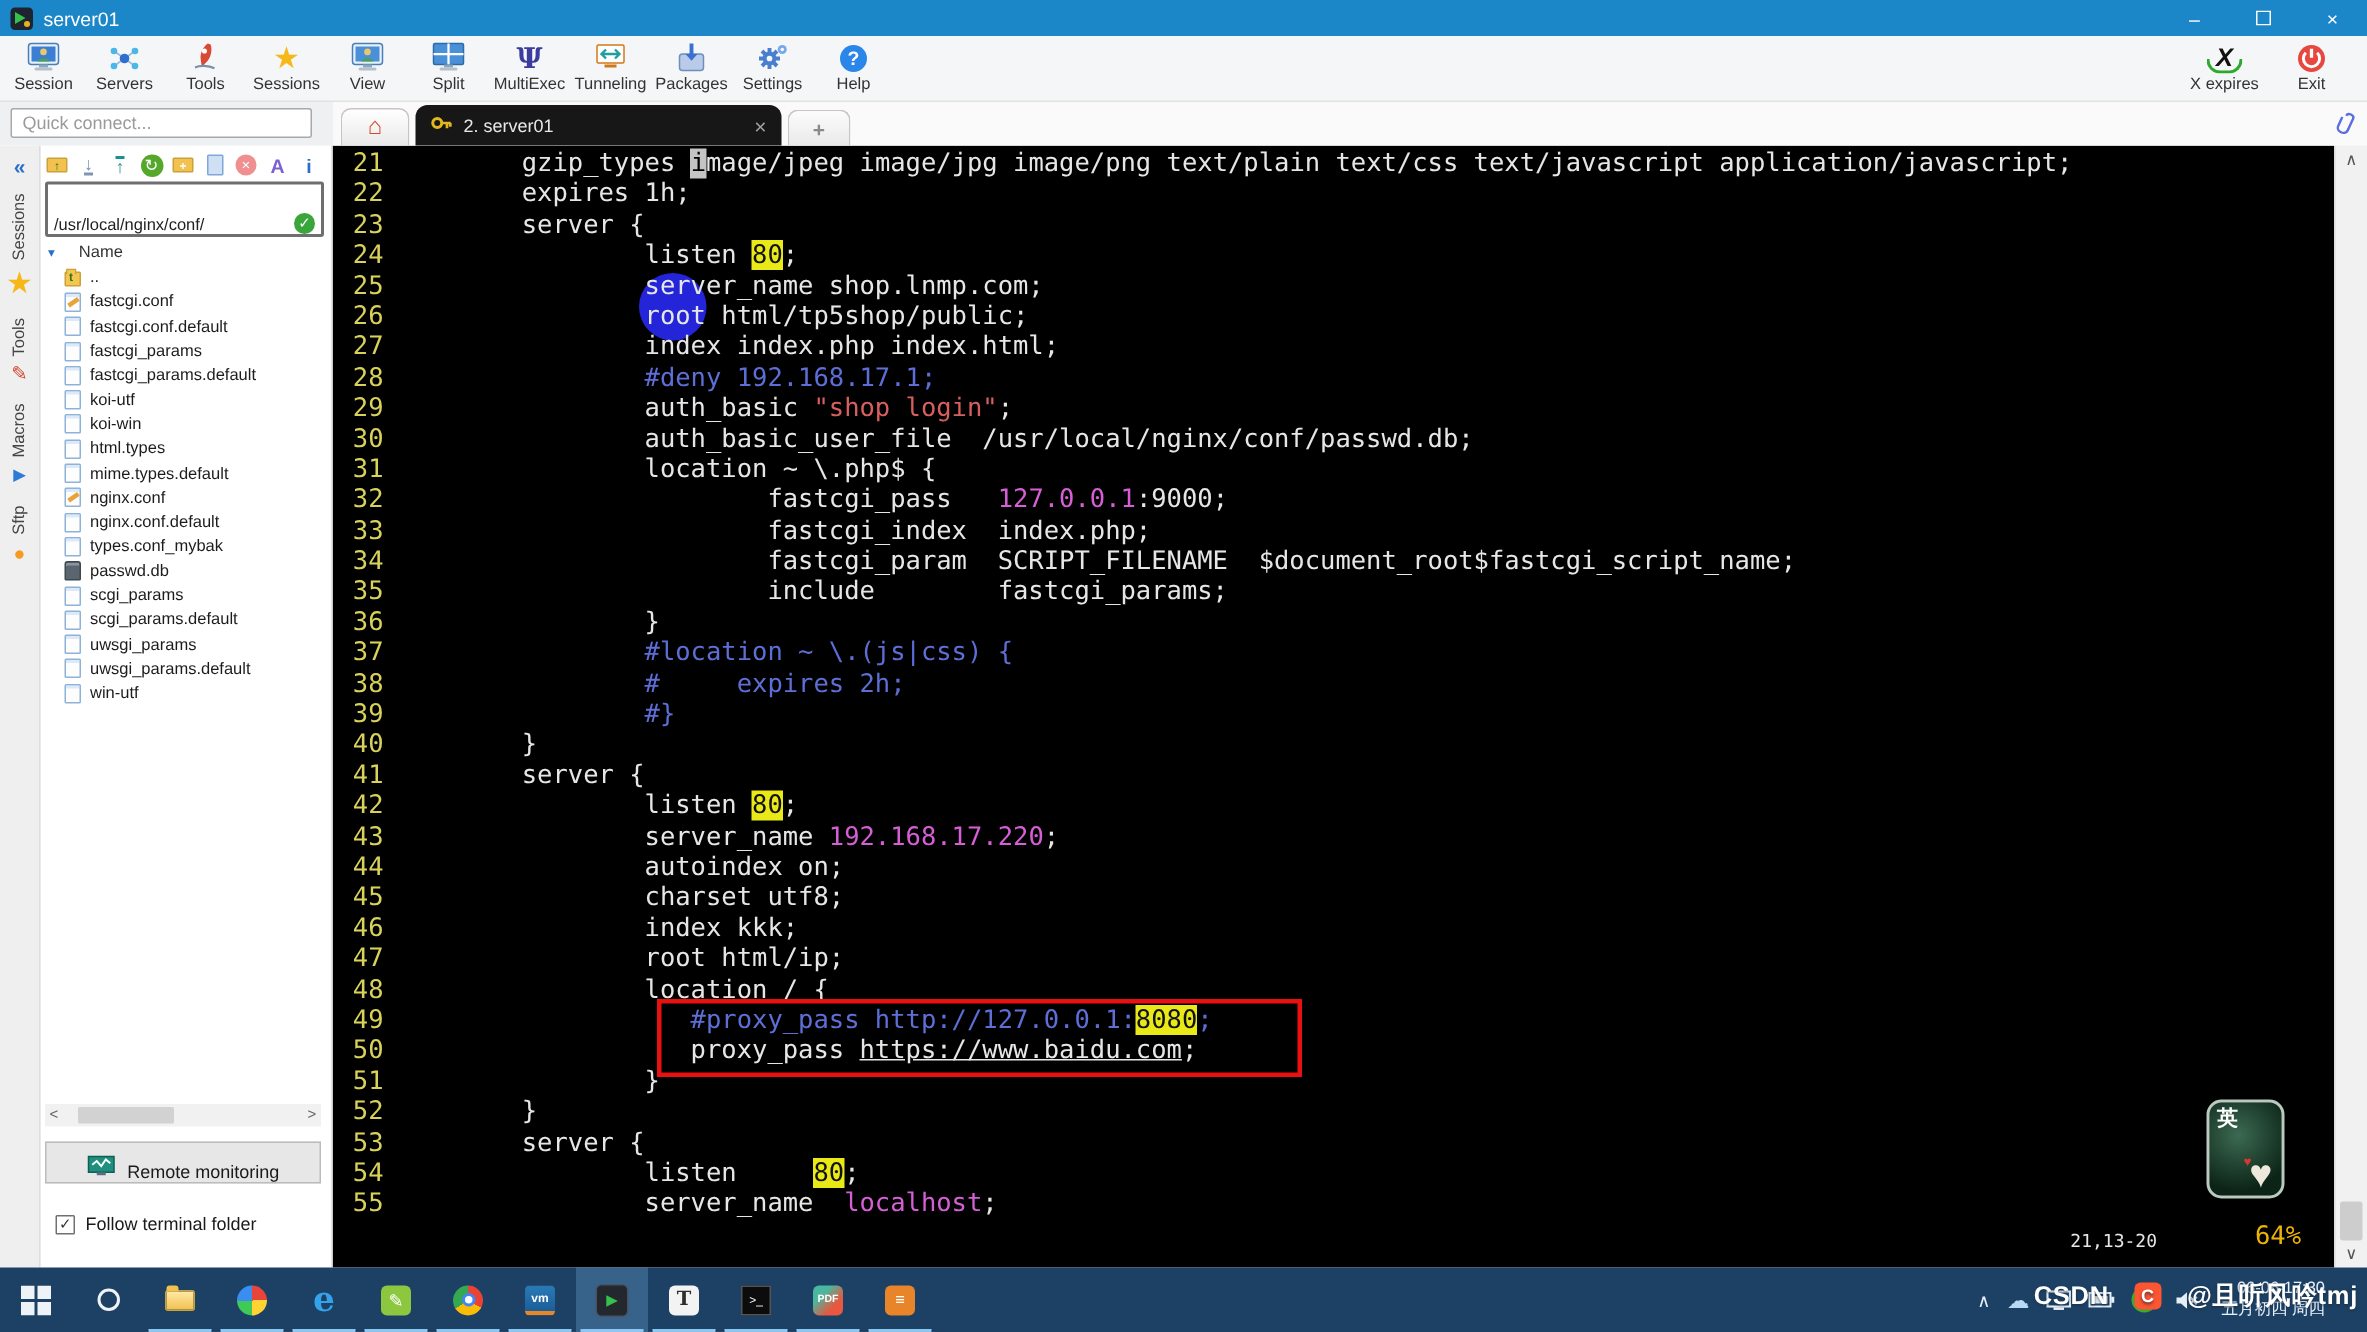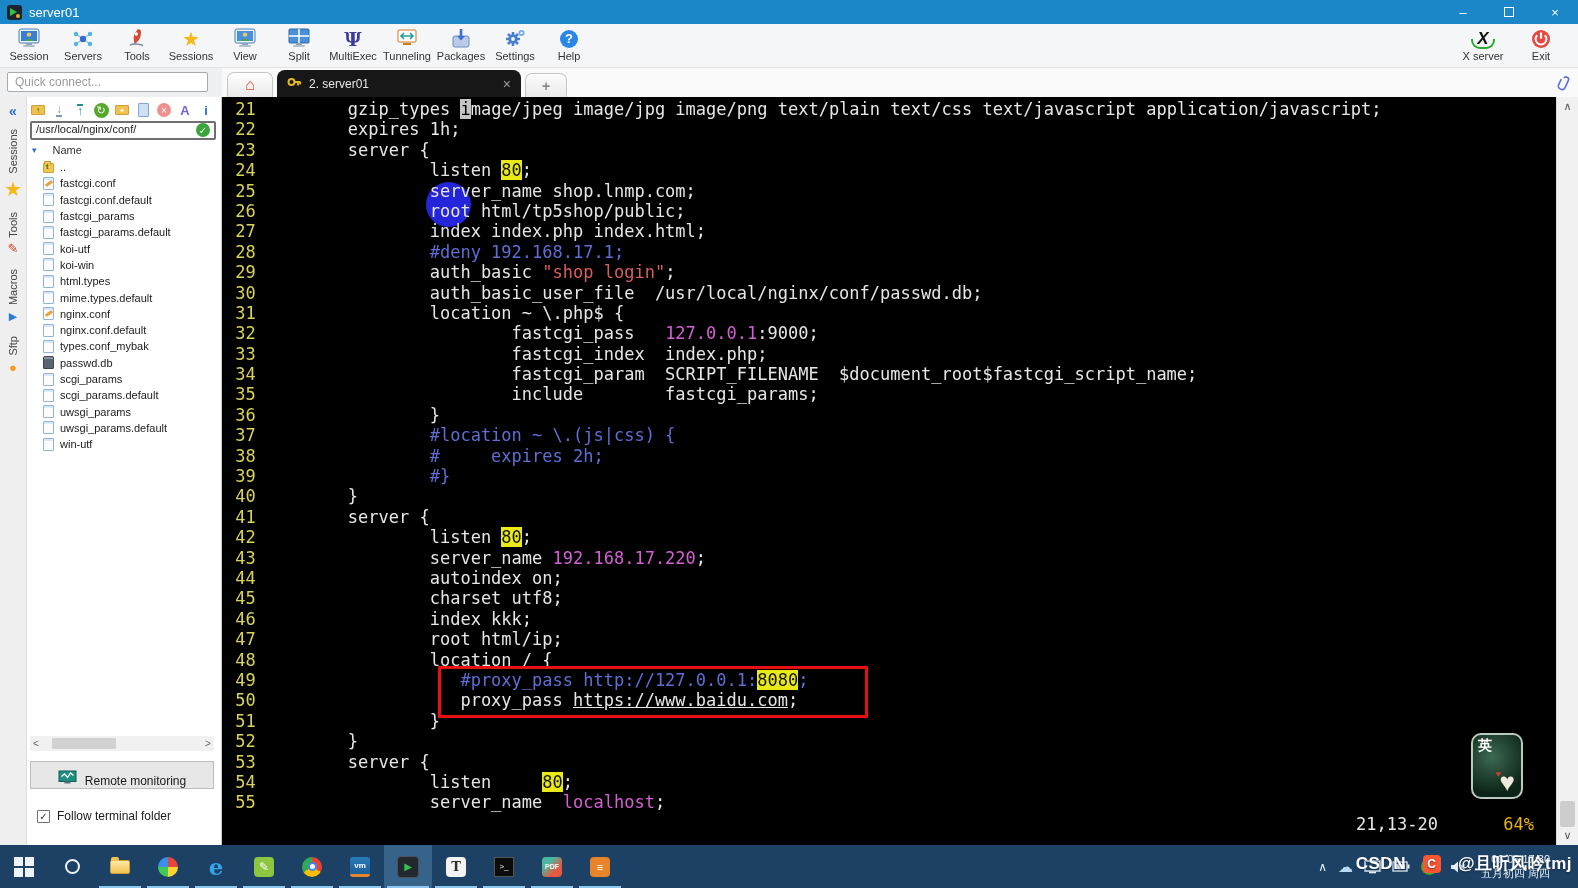--- a/index.html
+++ b/index.html
@@ -60,21 +60,21 @@
   .vstrip{position:absolute;left:0;top:0;width:27px;height:100%;background:#efefef;
           border-right:1px solid #dedede;display:flex;flex-direction:column;align-items:center}
   .collapse{color:#2a6fc9;font-size:14px;font-weight:bold;margin:6px 0 10px;cursor:default}
   .vtab{display:flex;flex-direction:column;align-items:center;margin-bottom:13px}
   .vtab-label{writing-mode:vertical-rl;transform:rotate(180deg);font-size:11px;color:#444}
   .vtab-icon{margin-top:5px;font-size:12px;line-height:13px}
   .fpanel{position:absolute;left:28px;top:2px;width:190px;bottom:0;overflow:hidden}
   .ftools{display:flex;gap:3px;padding:2px 1px;align-items:center;height:22px;overflow:hidden}
   .ft-btn{width:18px;height:17px;display:flex;align-items:center;justify-content:center;
           font-size:12px;flex:none}
-  .fpath{display:flex;align-items:flex-start;border:2px solid #6f6f6f;border-radius:2px;height:19px;
+  .fpath{display:flex;align-items:flex-end;border:2px solid #6f6f6f;border-radius:2px;height:37px;
          margin:0 2px;font-size:11px;color:#222;padding:0 4px;background:#fff}
   .fpath .check{margin-left:auto}
   .okdot{width:14px;height:14px;border-radius:50%;background:#3aa53a;color:#fff;font-size:10px;
          display:flex;align-items:center;justify-content:center}
   .fhead{display:flex;align-items:center;font-size:11px;color:#333;padding:4px 0 3px 4px}
   .sort{color:#2a6fc9;font-size:9px;margin-right:16px}
   .flist{font-size:11px;color:#1c1c1c}
   .frow{display:flex;align-items:center;height:16.3px;padding-left:15px;gap:6px;white-space:nowrap}
   .ficon{width:11px;height:13px;flex:none;position:relative}
   .ficon.page{background:#fdfdfd;border:1px solid #8fb2d8;border-radius:1px;
@@ -107,21 +107,21 @@
   .tline{white-space:pre;height:20.4px}
   .lnum{color:#d8d25a}
   .sp{color:#e6e6e6}
   .scm{color:#5d6fd6}
   .sst{color:#d75f5f}
   .smg{color:#d65fd6}
   .shl{background:#e9e918;color:#111}
   .scur{background:#c4c4c4;color:#000}
   .sul{color:#e6e6e6;text-decoration:underline}
   .st-pos{position:absolute;right:118px;bottom:11px;z-index:2;font-family:"DejaVu Sans Mono",monospace;
-          font-size:17px;color:#e6e6e6}
+          font-size:12px;color:#e6e6e6}
   .st-pct{position:absolute;right:22px;bottom:11px;z-index:2;font-family:"DejaVu Sans Mono",monospace;
           font-size:17px;color:#eab308}
   .red-box{position:absolute;left:216px;top:569px;width:430px;height:52px;border:3px solid #e81010;z-index:4}
   .blue-dot{position:absolute;left:204px;top:85px;width:45px;height:45px;border-radius:50%;
             background:#2425d8;z-index:1}
 
   
   .vscroll{position:absolute;right:0;top:97px;width:22px;height:748px;background:#f1f1f1;
            border-left:1px solid #dcdcdc;z-index:6}
   .vs-up{position:absolute;top:3px;left:0;right:0;text-align:center;color:#555;font-size:11px}
@@ -324,21 +324,21 @@
           <span class="helpdot">?</span>
         </span>
         <span class="tb-label">Help</span>
       </div>
     </div>
   <div id="toolbar-right">
       <div class="tb-item">
         <span class="tb-icon">
           <span class="xsrv">X</span>
         </span>
-        <span class="tb-label">X server</span>
+        <span class="tb-label">X expires</span>
       </div>
       <div class="tb-item">
         <span class="tb-icon">
           <svg width="20" height="20">
             <circle cx="10" cy="10" r="9" fill="#e8473f"></circle>
             <path d="M10 3.5v6" stroke="#fff" stroke-width="2.2"></path>
             <path d="M6.2 6.2a5.4 5.4 0 1 0 7.6 0" fill="none" stroke="#fff" stroke-width="2"></path>
           </svg>
         </span>
         <span class="tb-label">Exit</span>

